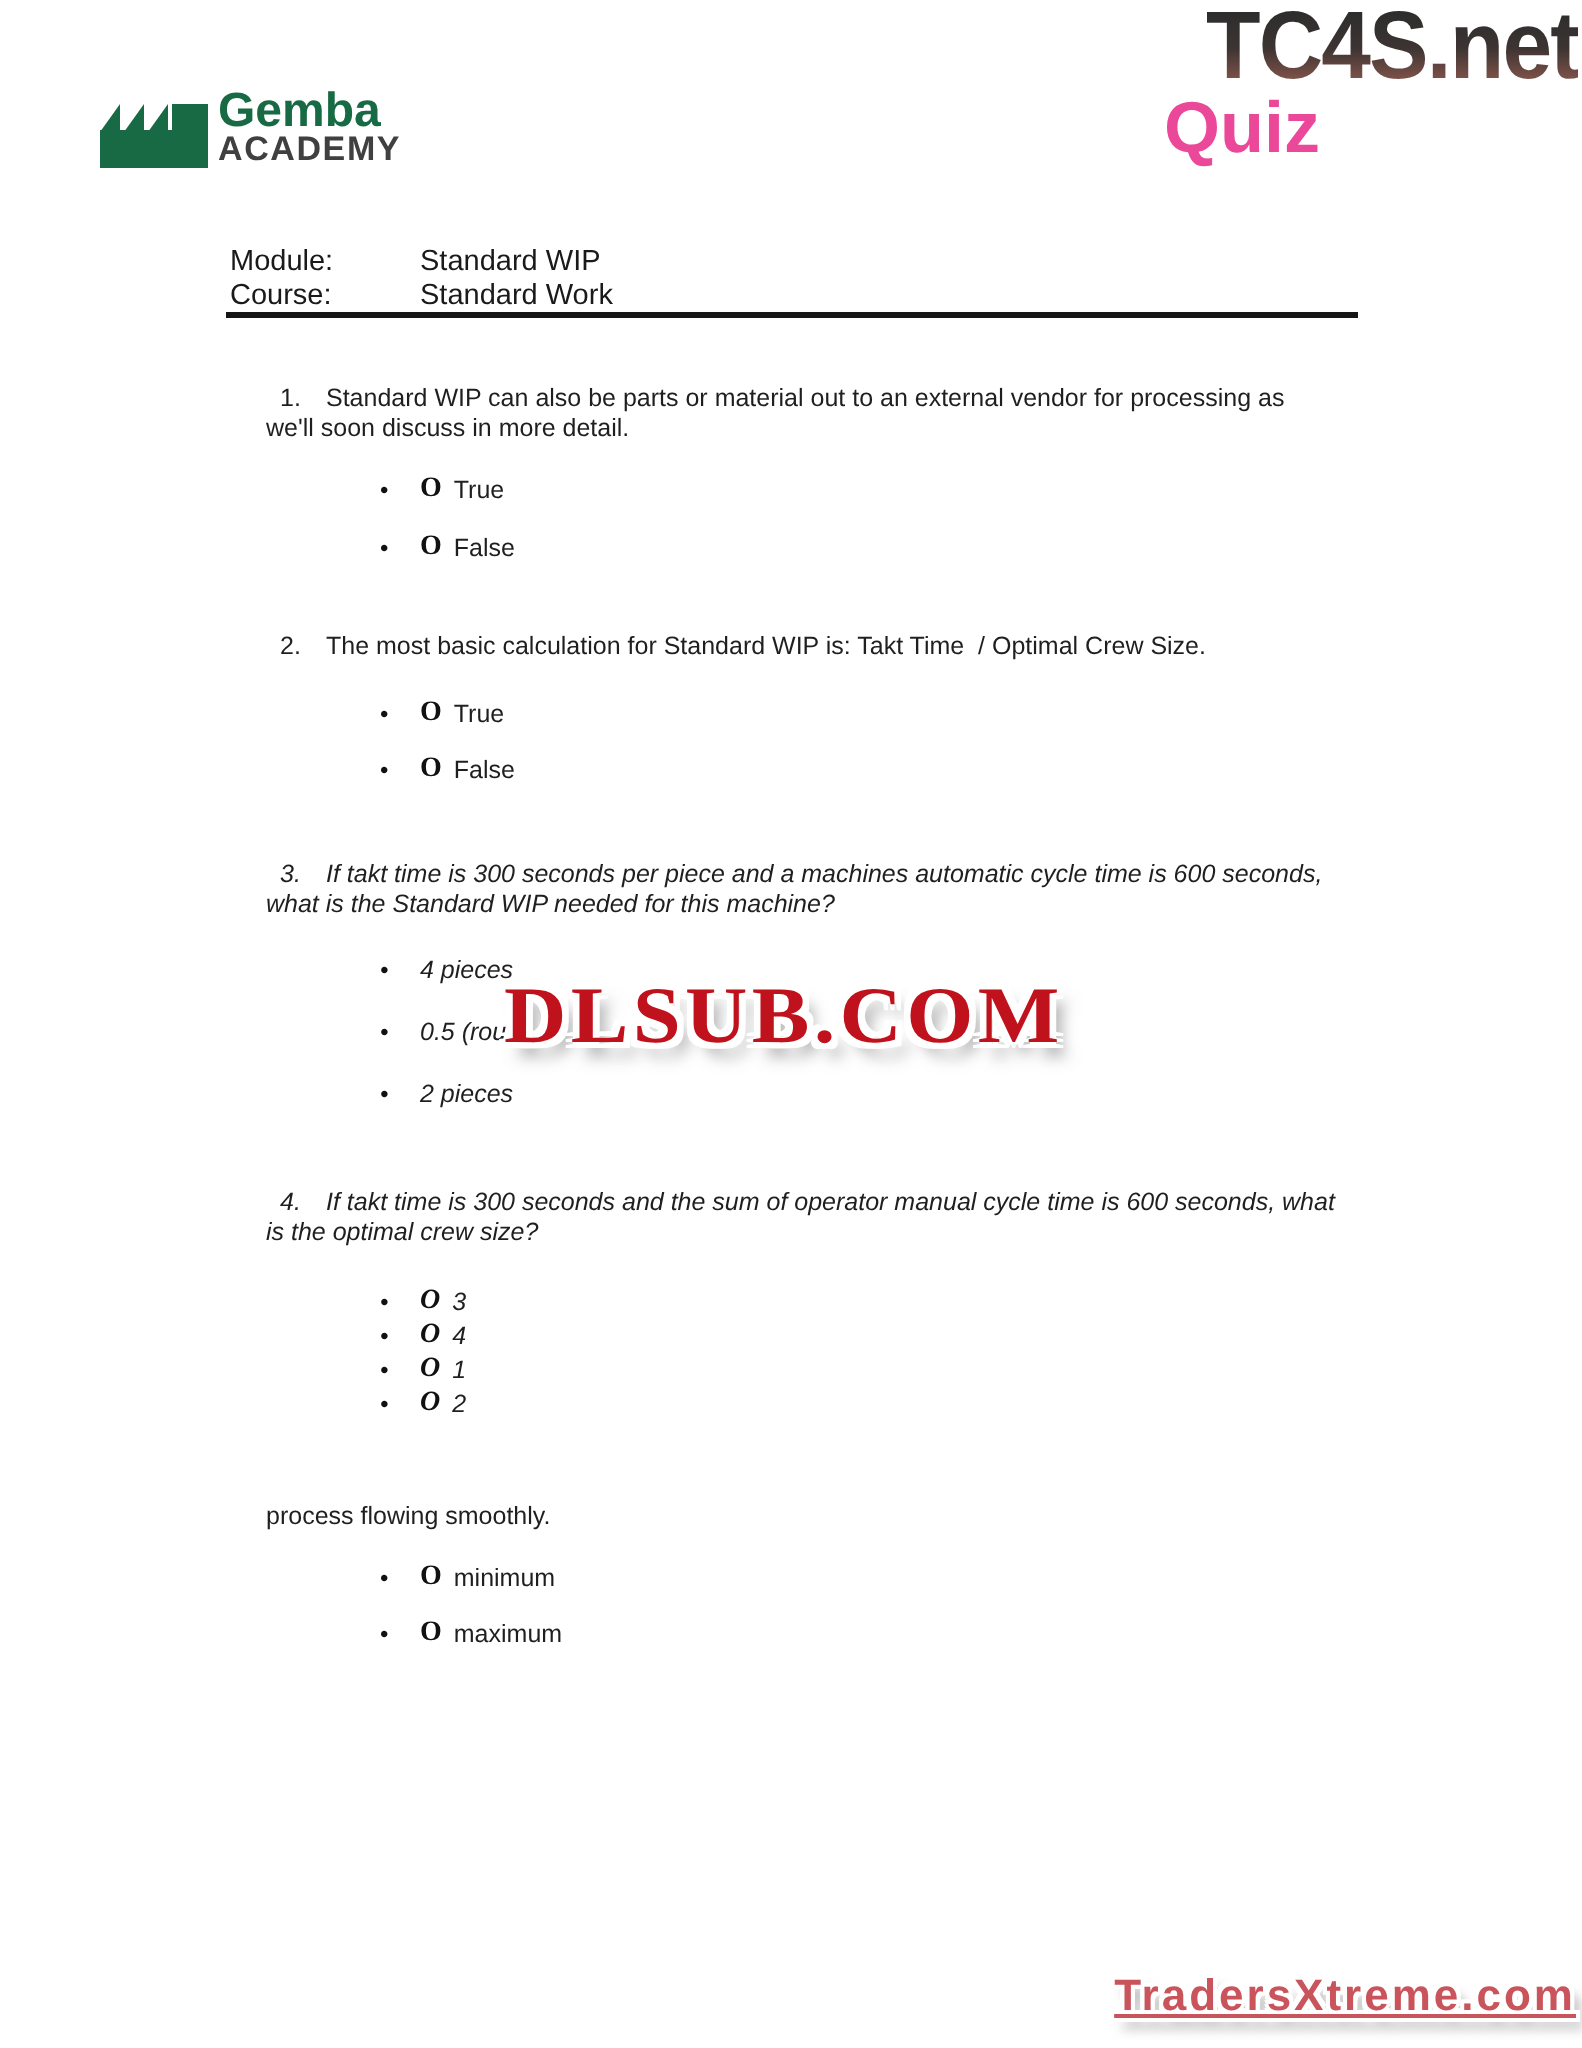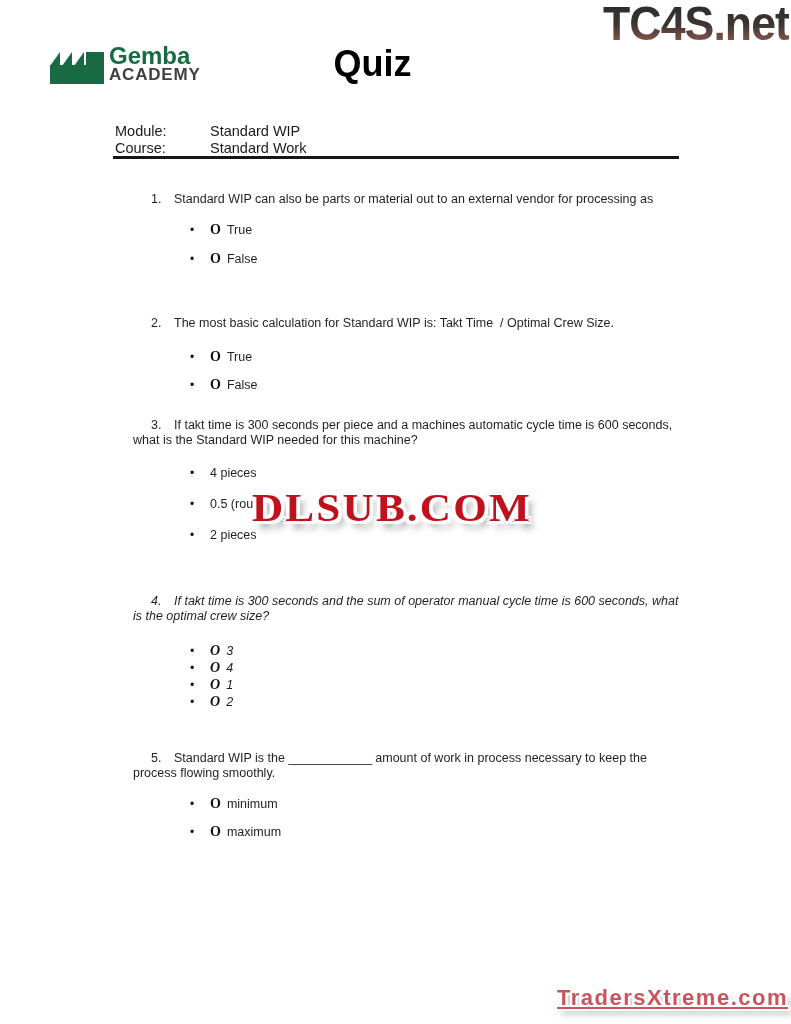--- a/index.html
+++ b/index.html
@@ -46,49 +46,49 @@
   .logo { position:absolute; left:50px; top:44px; display:flex; align-items:flex-start; }
   .logo svg { display:block; margin-right:5px; }
   .logo-text { display:flex; flex-direction:column; }
   .brand-name {
     color:#176a43; font-weight:bold; font-size:24px; line-height:23px; letter-spacing:0px;
   }
   .brand-sub {
     color:#404040; font-weight:bold; font-size:17px; line-height:15px; letter-spacing:0.8px;
   }
   .page-title {
-    position:absolute; left:85px; top:44px; width:575px; text-align:center;
-    font-size:36px; font-weight:bold; color:#000000; line-height:40px;
+    position:absolute; left:85px; top:44px; width:575px; text-align:right;
+    font-size:36px; font-weight:bold; color:#ec4899; line-height:40px;
   }
 
   
   .meta { position:absolute; left:115px; top:123px; font-size:14.5px; color:#1a1a1a; }
   .meta-row { line-height:17px; height:17px; }
   .meta-label { display:inline-block; width:95px; }
   .divider {
     position:absolute; left:113px; top:156px; width:566px; height:3px; background:#161616;
   }
 
   
   .question { position:absolute; left:133px; width:580px; font-size:12.5px; color:#1f1f1f; }
   .qline { white-space:pre; line-height:15px; height:15px; }
-  .qline.first { padding-left:7px;margin-left:11px; }
+  .qline.first { padding-left:7px; }
   .qnum { display:inline-block; width:23px; }
   .options { }
   .option { display:flex; align-items:center; height:16px; padding-left:57px; }
   .bullet { display:inline-block; width:20px; font-size:12px; color:#111; }
   .radio {
     font-family:"Liberation Serif", serif; font-weight:bold; font-size:14px;
     margin-right:6px; color:#111;
   }
   .olabel { font-size:12.5px; }
 
   .q1 { top:192px; }  .q1 .options { margin-top:15px; } .q1 .option { margin-bottom:13px; }
   .q2 { top:316px; }  .q2 .options { margin-top:18px; } .q2 .option { margin-bottom:12px; }
-  .q3 { top:418px; }  .q3 .options { margin-top:17px; } .q3 .option { margin-bottom:15px; }
+  .q3 { top:430px;font-style:italic; }  .q3 .options { margin-top:17px; } .q3 .option { margin-bottom:15px; }
   .q4 { top:594px;font-style:italic; }  .q4 .options { margin-top:19px; } .q4 .option { margin-bottom:1px;  }
   .q5 { top:751px; }  .q5 .options { margin-top:15px; } .q5 .option { margin-bottom:12px; }
 </style>
 </head>
 <body>
 
 <div class="page">
 
   <div class="wm-tc4s">TC4S.net</div>
 
@@ -118,20 +118,21 @@
       <span class="meta-label">Course:</span><span>Standard Work</span>
     </div>
   </div>
 
   <div class="divider"></div>
 
   <div id="questions">
   <div class="question q1">
     <div class="qlines">
           <div class="qline first"><span class="qnum">1.</span><span>Standard WIP can also be parts or material out to an external vendor for processing as</span></div>
+          <div class="qline">we'll soon discuss in more detail.</div>
         </div>
     <div class="options">
           <div class="option">
             <span class="bullet">•</span>
             <span class="radio">O</span>
             <span class="olabel">True</span>
           </div>
           <div class="option">
             <span class="bullet">•</span>
             <span class="radio">O</span>
@@ -203,21 +204,20 @@
           <div class="option">
             <span class="bullet">•</span>
             <span class="radio">O</span>
             <span class="olabel">2</span>
           </div>
         </div>
   </div>
 
   <div class="question q5">
     <div class="qlines">
-          <div class="qline first"><span class="qnum">5.</span><span>Standard WIP is the ____________ amount of work in process necessary to keep the</span></div>
           <div class="qline">process flowing smoothly.</div>
         </div>
     <div class="options">
           <div class="option">
             <span class="bullet">•</span>
             <span class="radio">O</span>
             <span class="olabel">minimum</span>
           </div>
           <div class="option">
             <span class="bullet">•</span>

